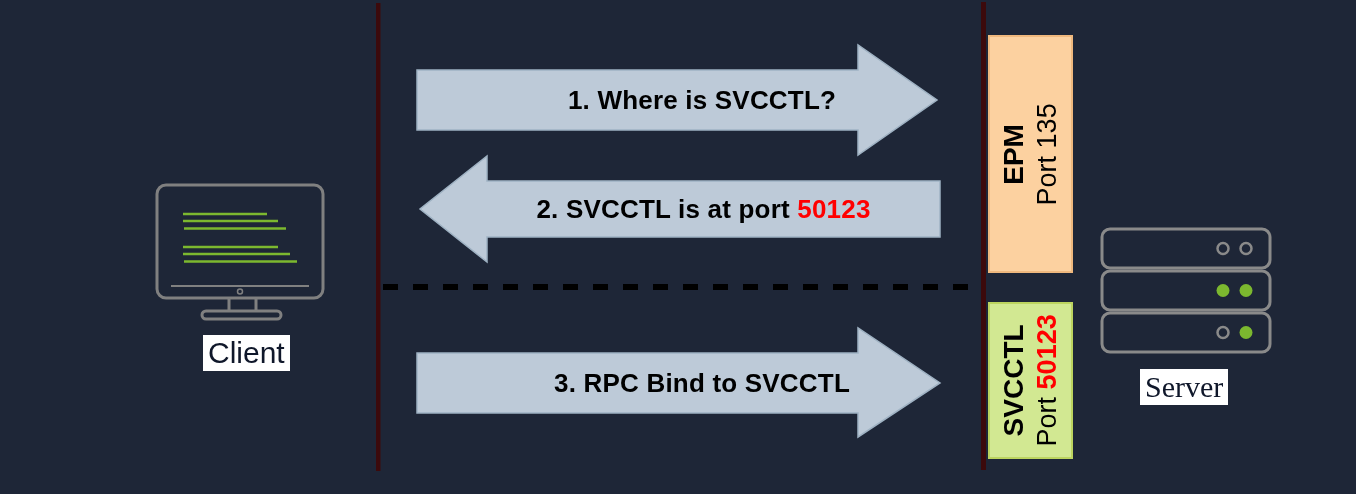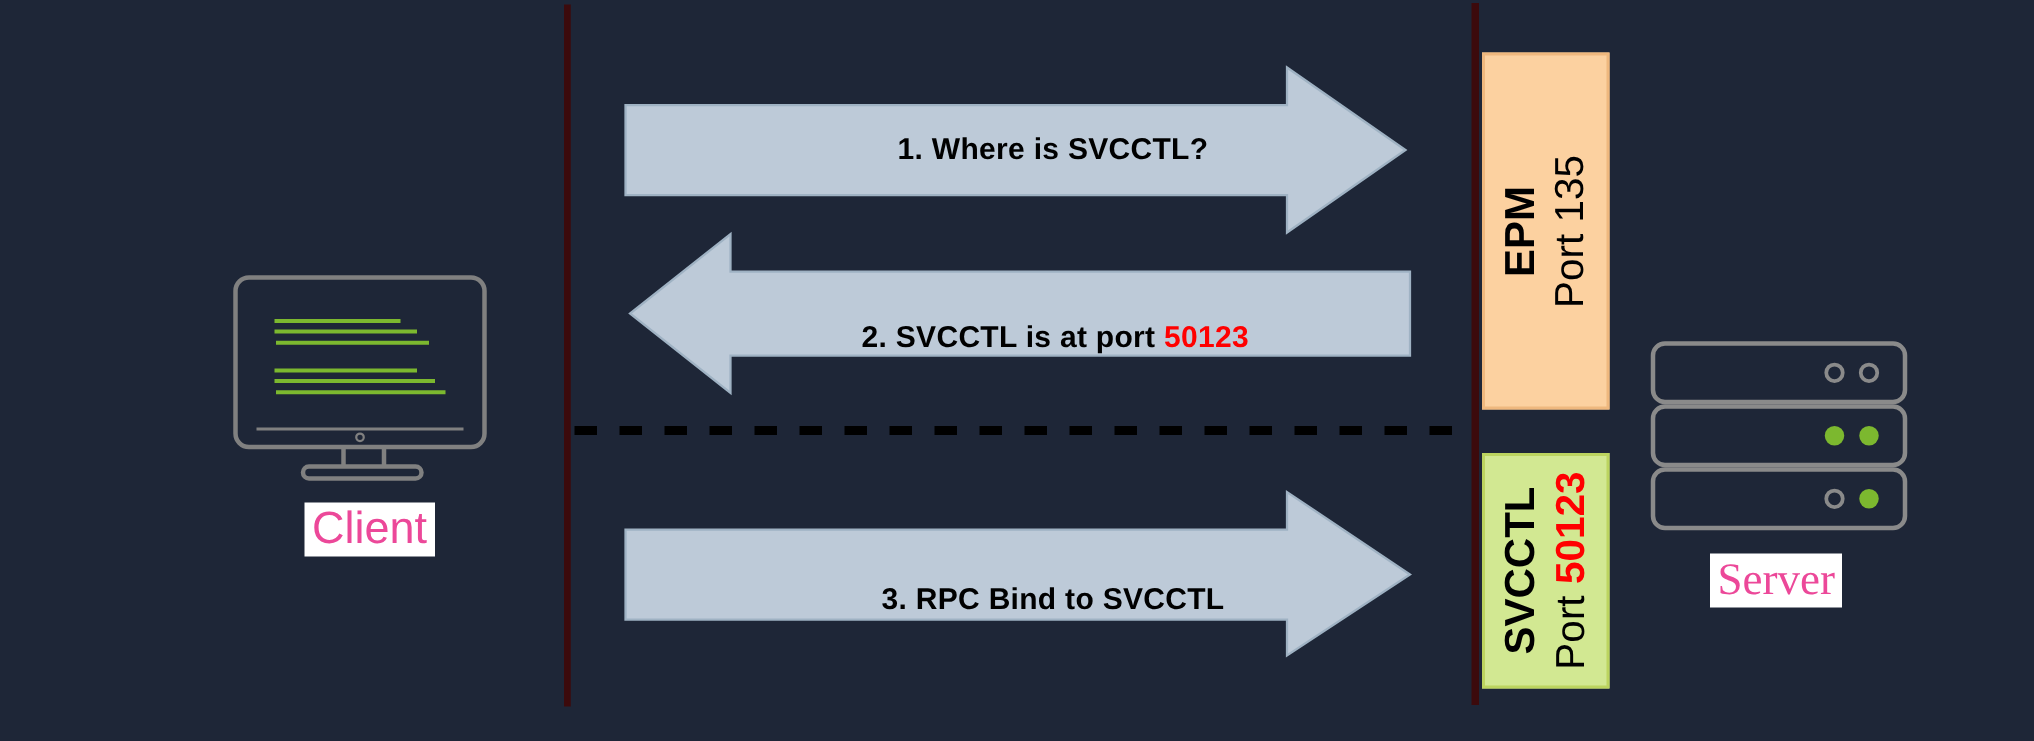--- a/index.html
+++ b/index.html
@@ -15,33 +15,33 @@
   svg { display: block; }
   .layer { position: absolute; left: 0; top: 0; }
 
   
   .arrow-label {
     position: absolute;
     display: flex;
     align-items: center;
     justify-content: center;
     font-weight: bold;
-    font-size: 20px;
+    font-size: 26px;
     color: #000;
     white-space: nowrap;
     letter-spacing: 0.2px;
     padding-left: 47px;
   }
   .hl { color: #ff0000; font-weight: bold; }
 
   
   .nameplate {
     position: absolute;
     background: #ffffff;
-    color: #ec4899;
+    color: #0f172a;
     font-size: 30px;
     line-height: 36px;
     padding: 0 5px;
     white-space: nowrap;
   }
 
   
   .endpoint-box {
     position: absolute;
     width: 85px;
@@ -98,25 +98,25 @@
     <line x1="256" y1="298" x2="256" y2="312" stroke="#808080" stroke-width="3"></line>
     <rect x="202" y="311" width="79" height="8" rx="4" fill="none" stroke="#808080" stroke-width="3"></rect>
   </svg>
 
   <div class="nameplate" style="left:203px; top:335px;">Client</div>
 
   <div class="arrow-label" style="left:417px; top:70px; width:523px; height:60px;">
     <span>1. Where is SVCCTL?</span>
   </div>
 
-  <div class="arrow-label" style="left:420px; top:181px; width:520px; height:56px;align-items:flex-end;">
+  <div class="arrow-label" style="left:420px; top:181px; width:520px; height:56px;">
     <span>2. SVCCTL is at port </span>&nbsp;<span class="hl">50123</span>
   </div>
 
-  <div class="arrow-label" style="left:417px; top:353px; width:523px; height:60px;margin-top:17px;">
+  <div class="arrow-label" style="left:417px; top:353px; width:523px; height:60px;">
     <span>3. RPC Bind to SVCCTL</span>
   </div>
 
   <div class="endpoint-box epm" style="left:988px; top:35px; height:238px;">
     <div class="rot">
       <span class="svc-name">EPM</span>
       <span class="svc-port">Port 135</span>
     </div>
   </div>
 

